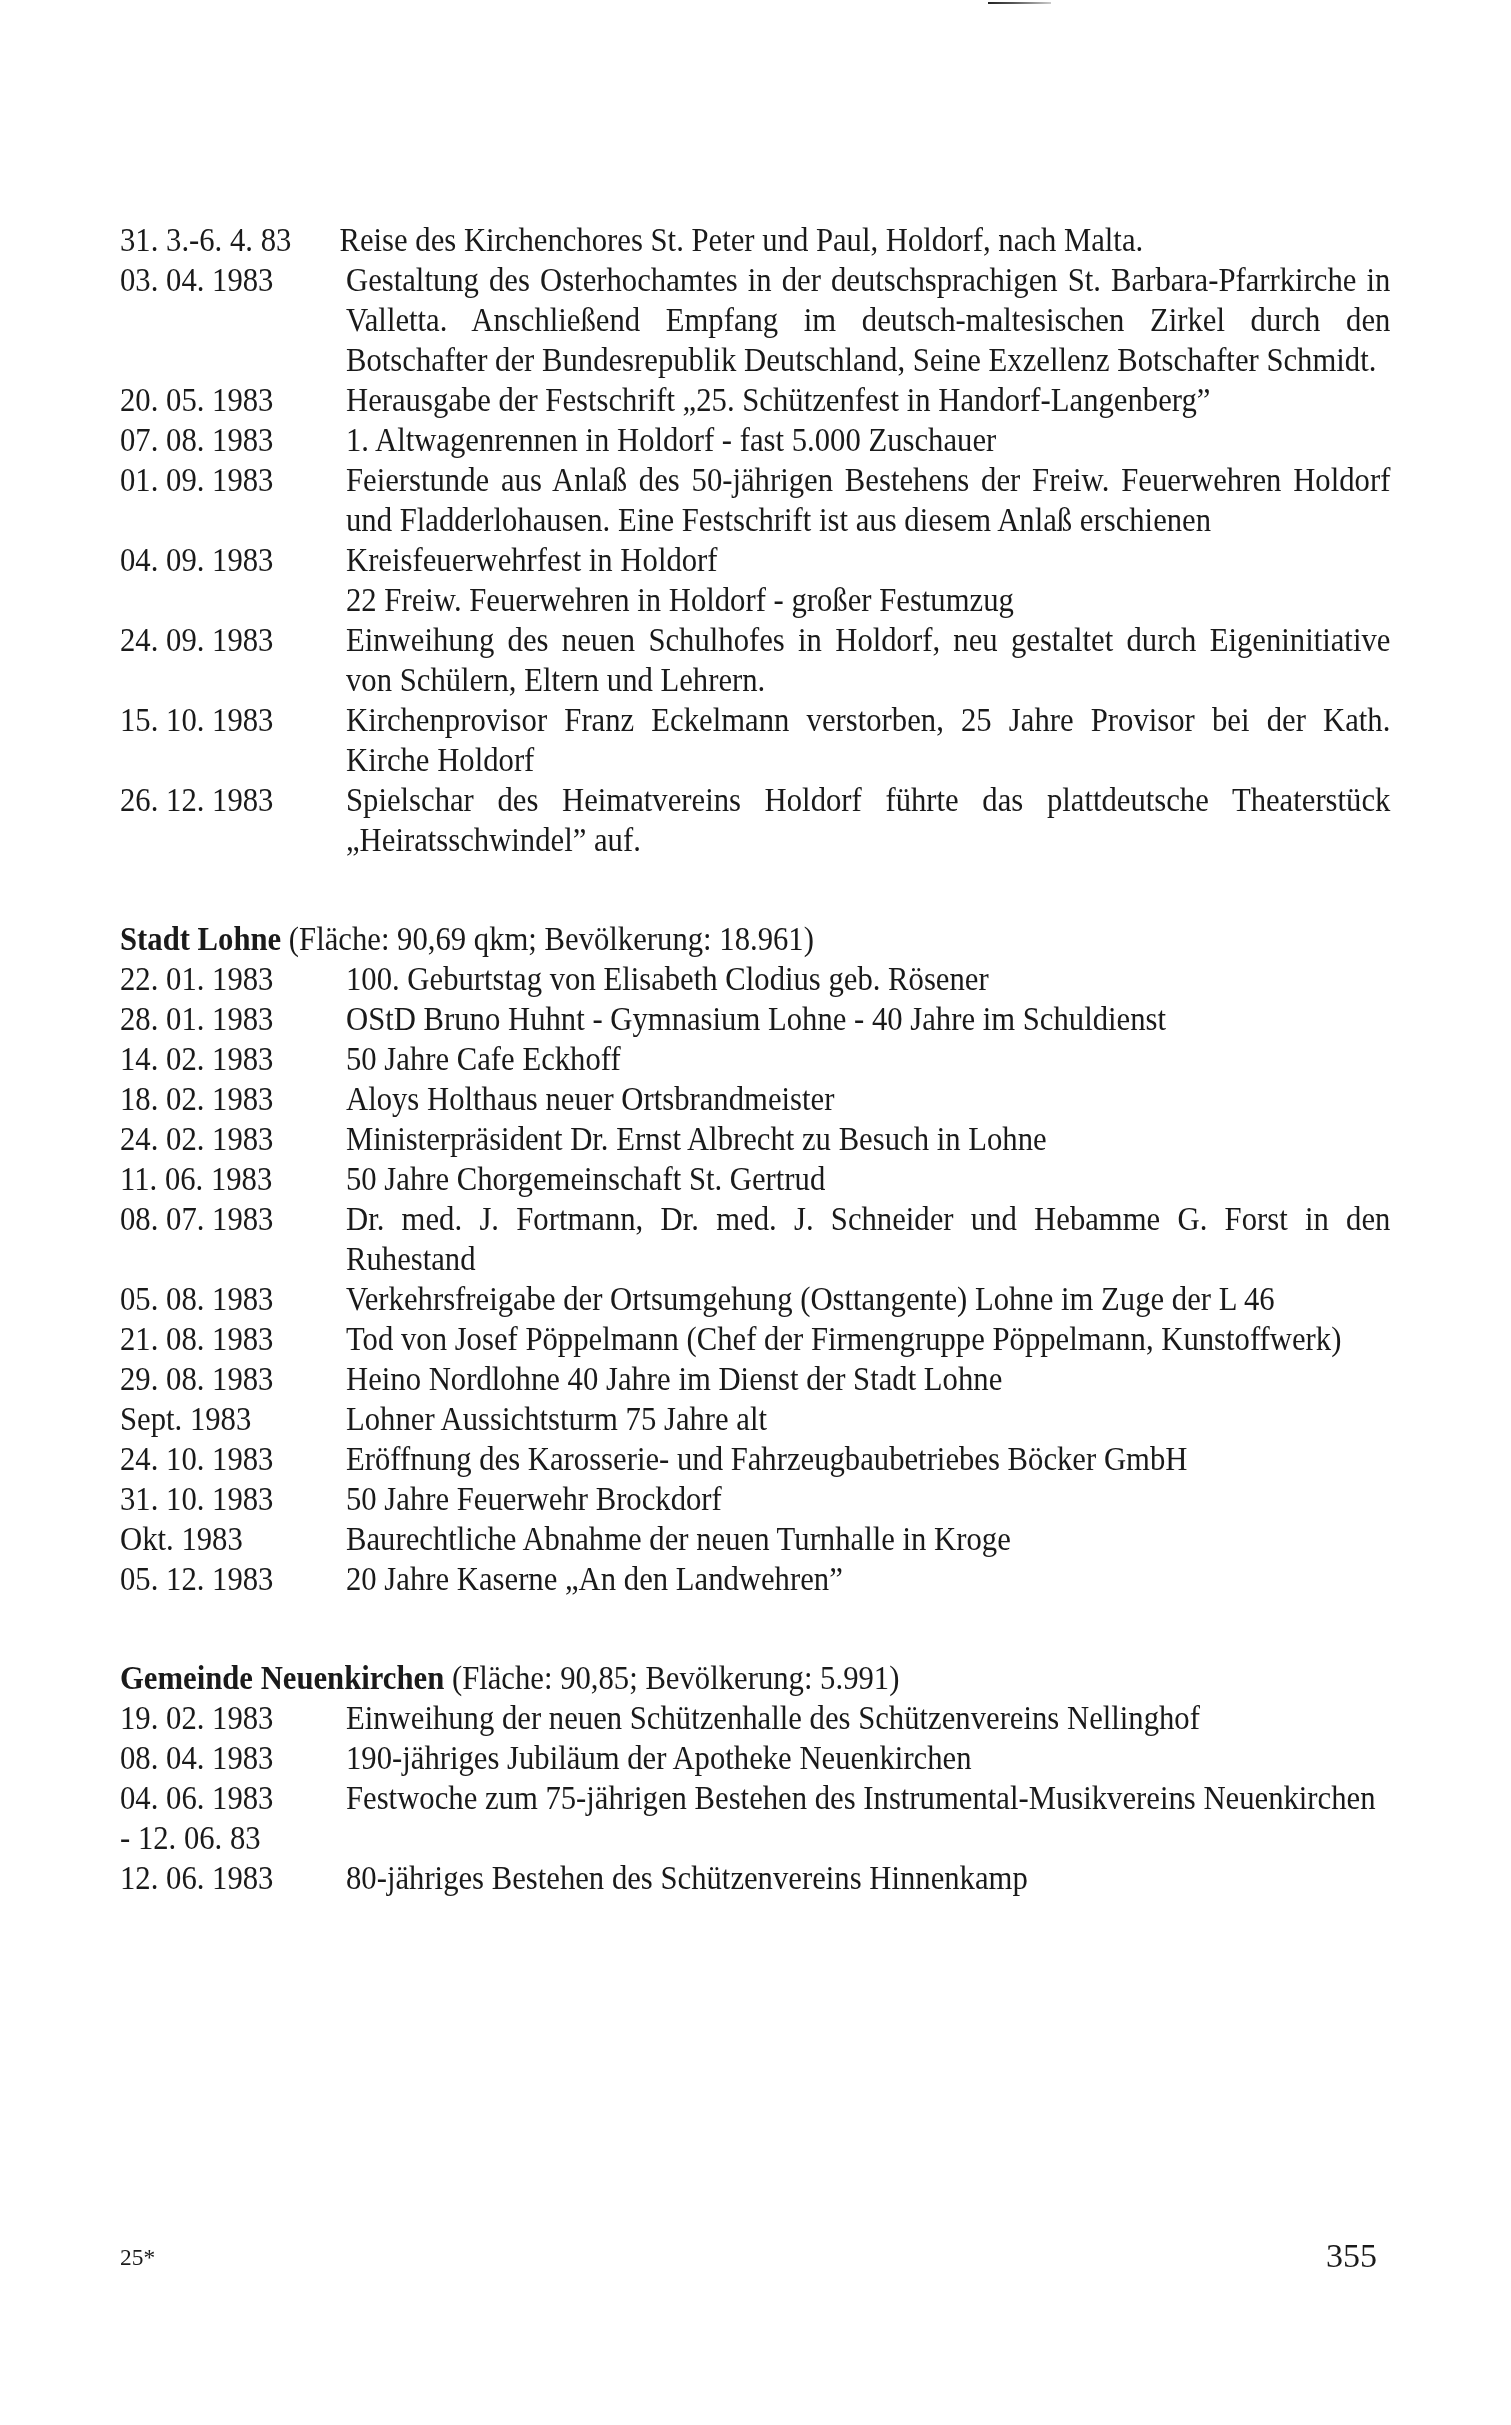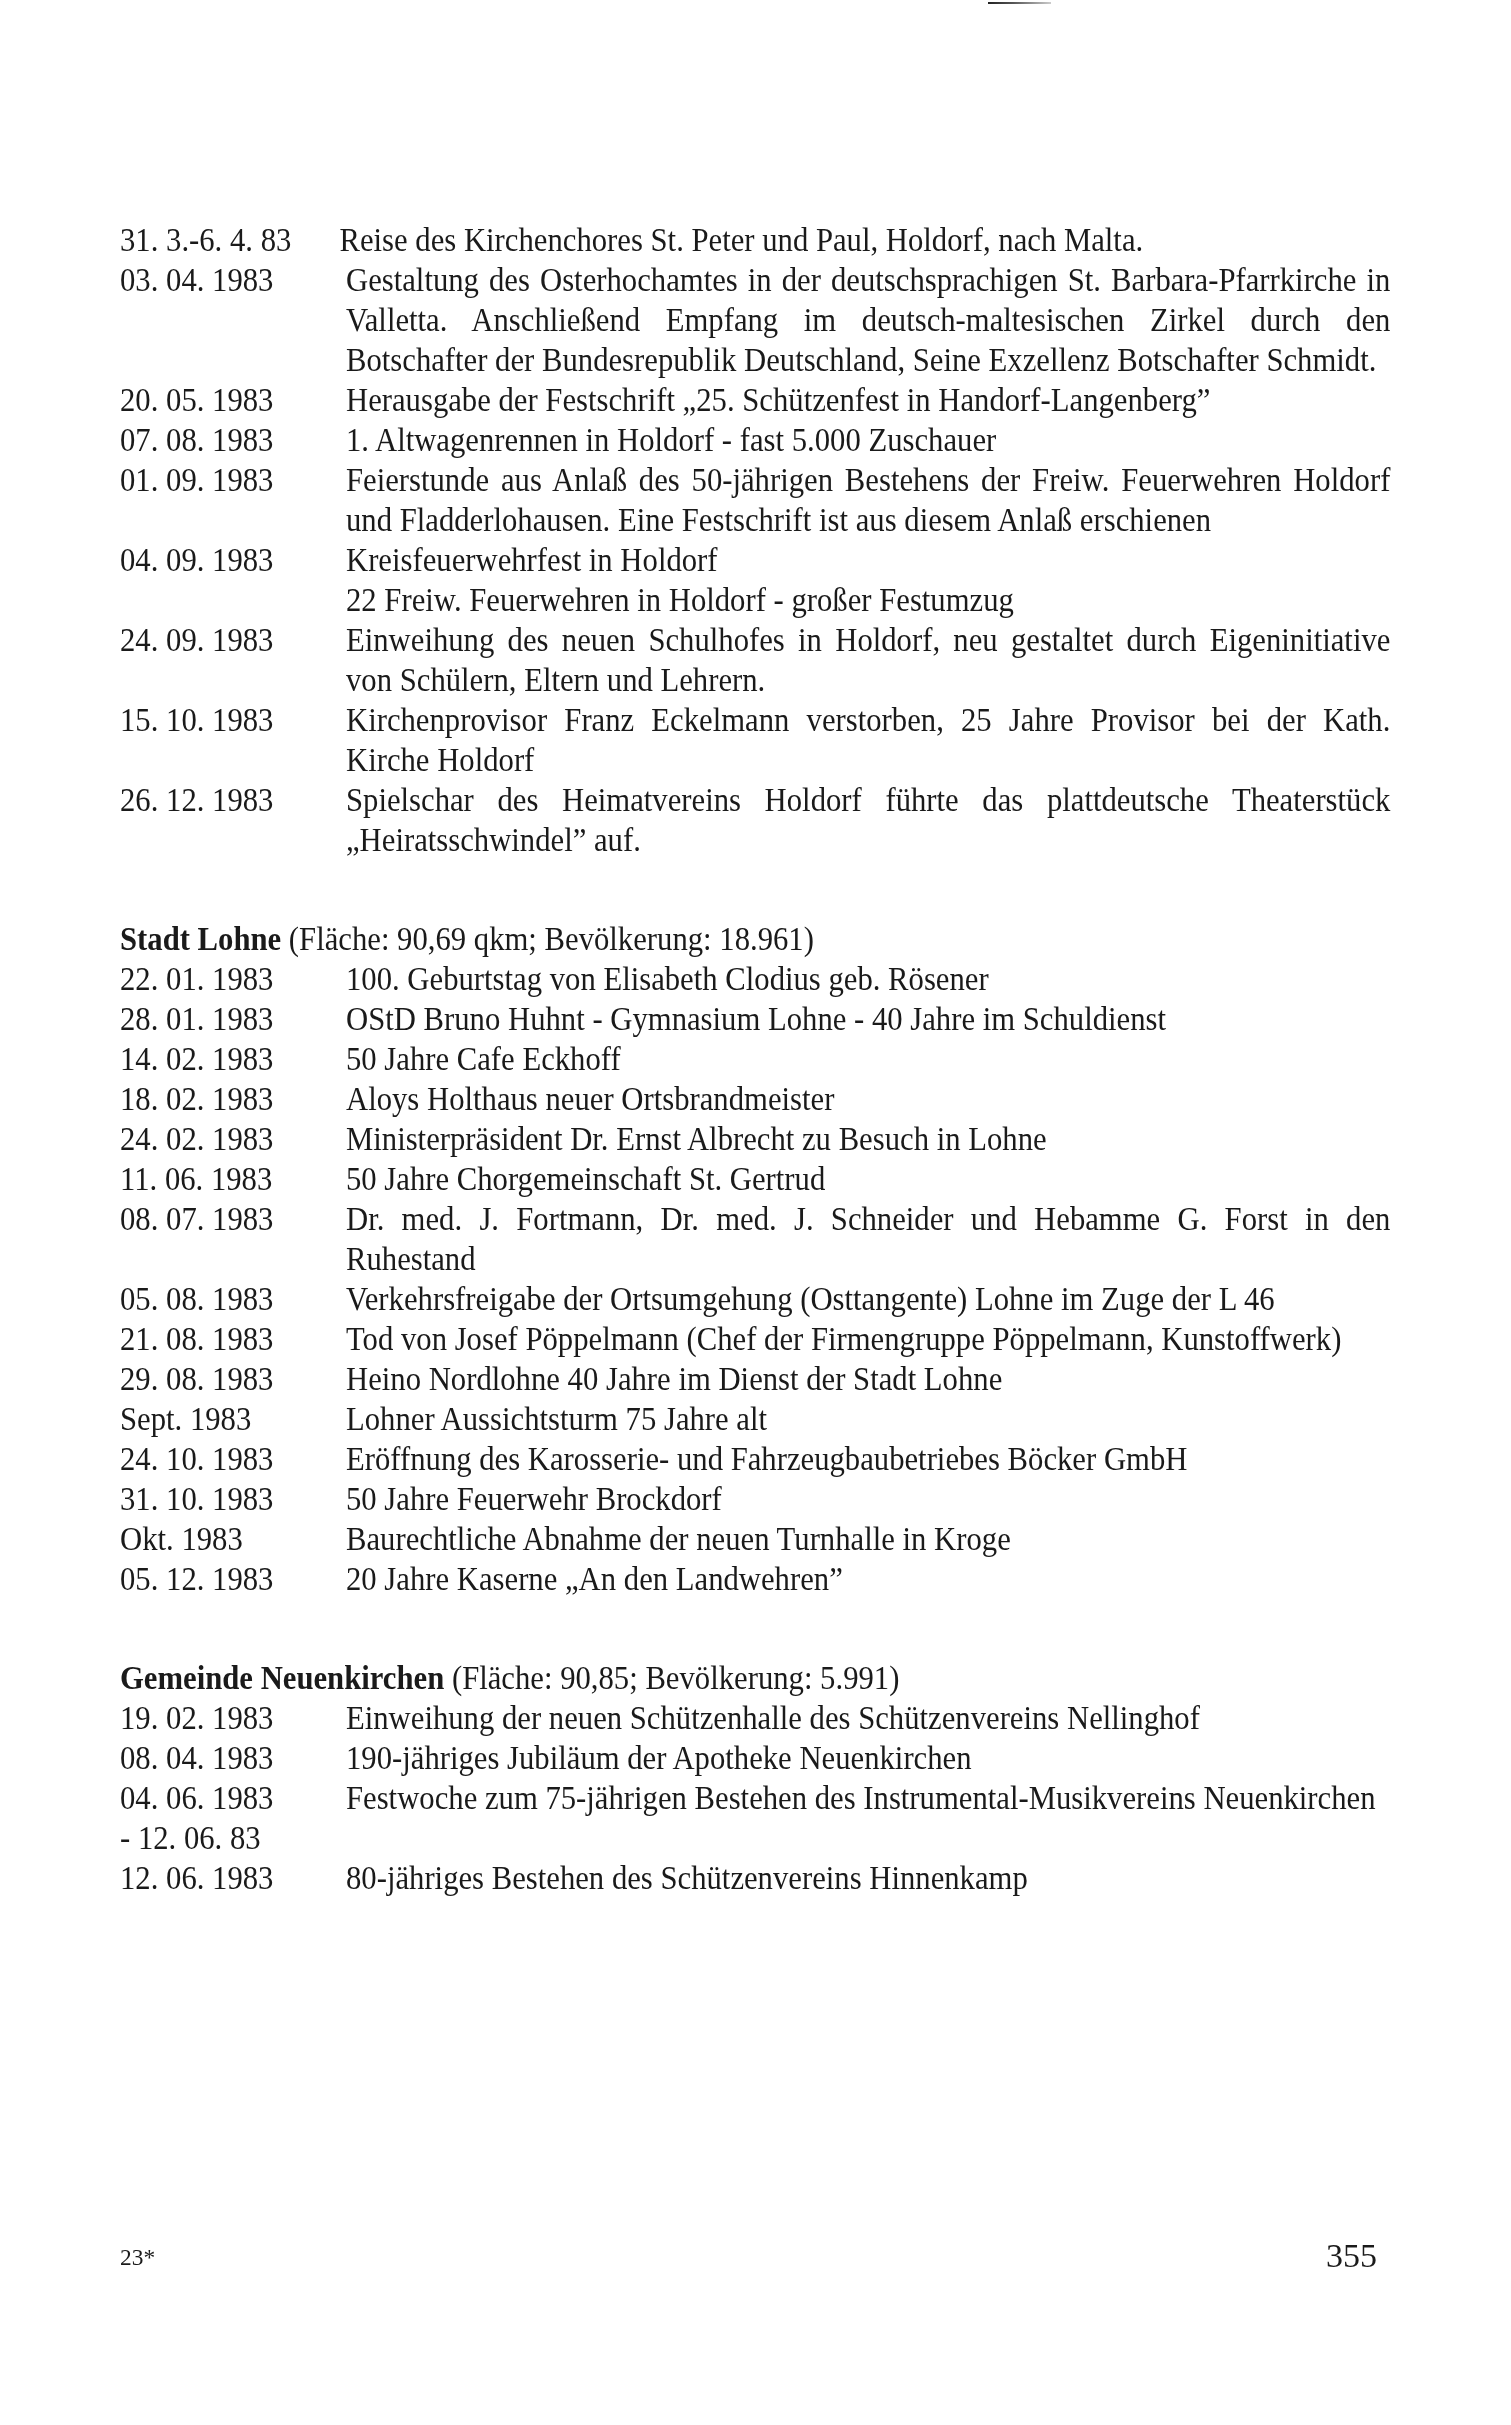--- a/index.html
+++ b/index.html
@@ -174,15 +174,15 @@
 - 12. 06. 83</span>
       <span class="text">Festwoche zum 75-jährigen Bestehen des Instrumental-Musikvereins Neuenkirchen</span>
     </div>
     <div class="entry">
       <span class="date">12. 06. 1983</span>
       <span class="text">80-jähriges Bestehen des Schützenvereins Hinnenkamp</span>
     </div>
   </div>
 </div>
 
-<div class="footer-sig">23*</div>
+<div class="footer-sig">25*</div>
 <div class="footer-page">355</div>
 
 
 </body></html>

